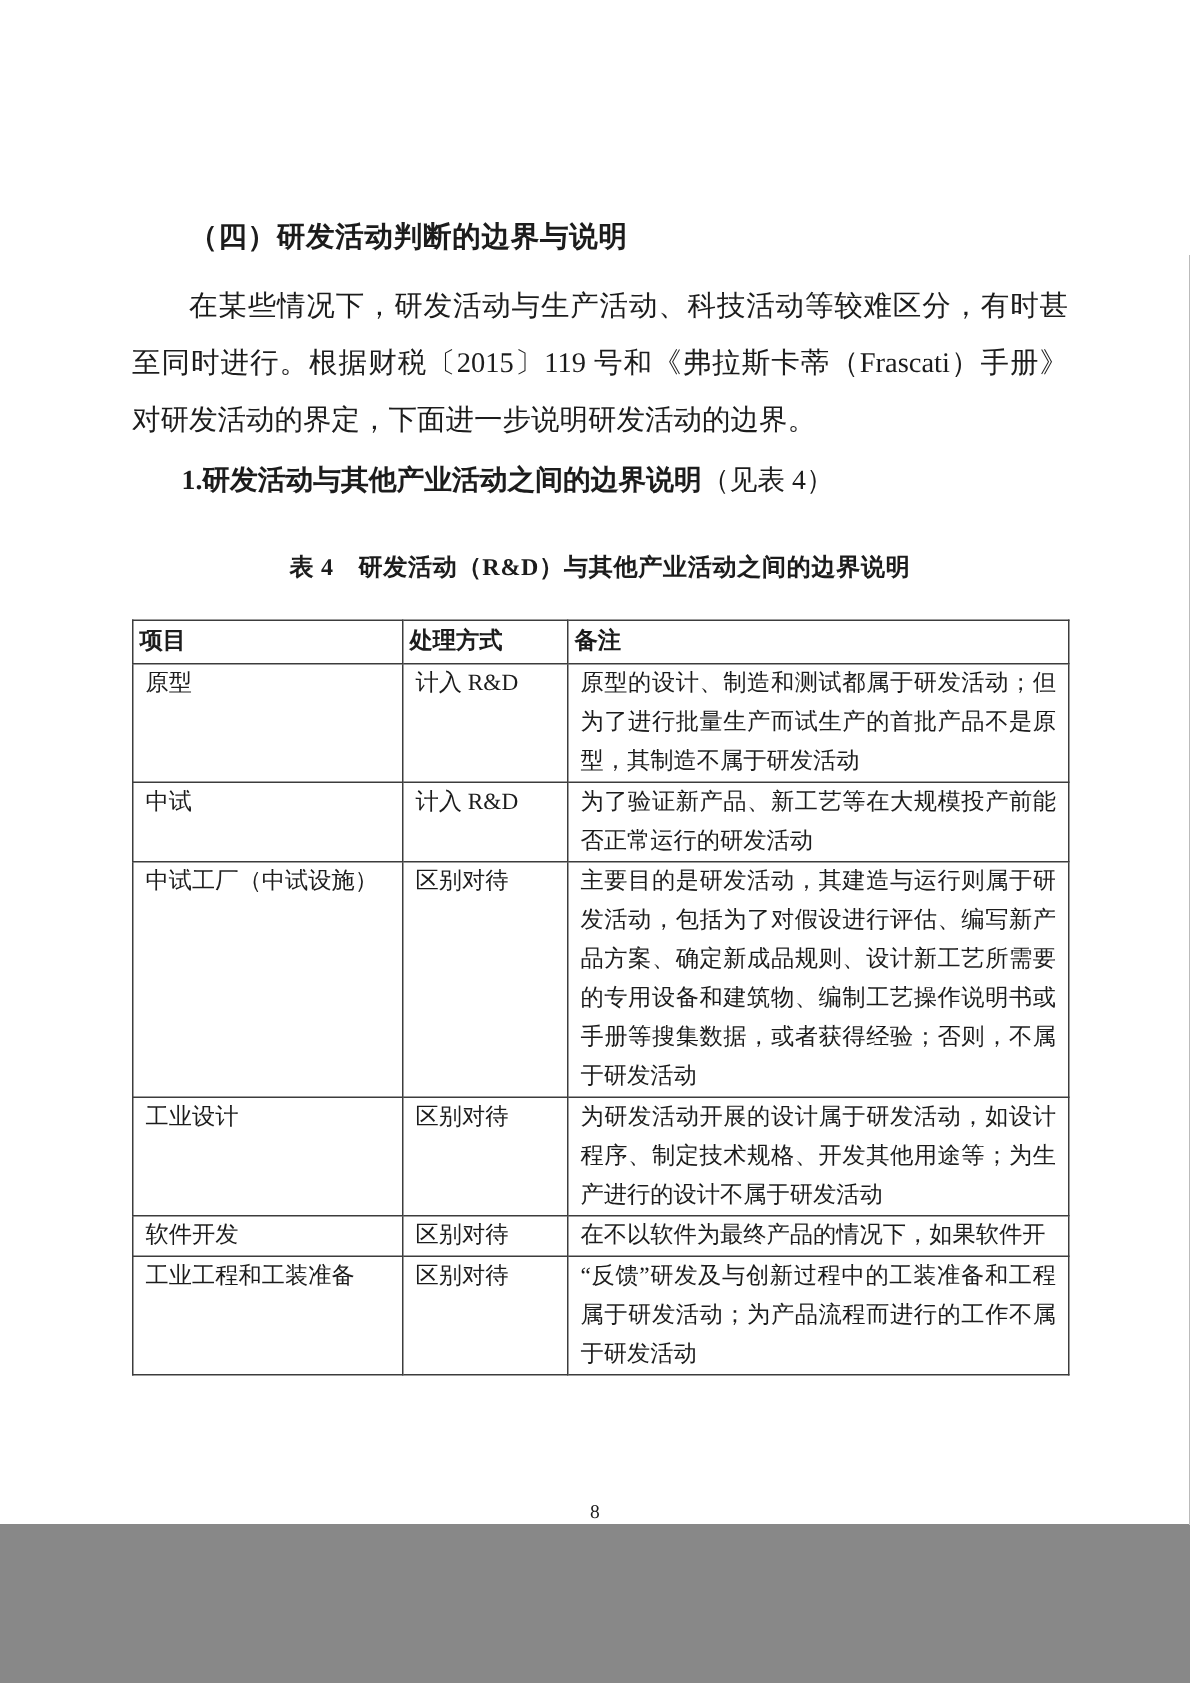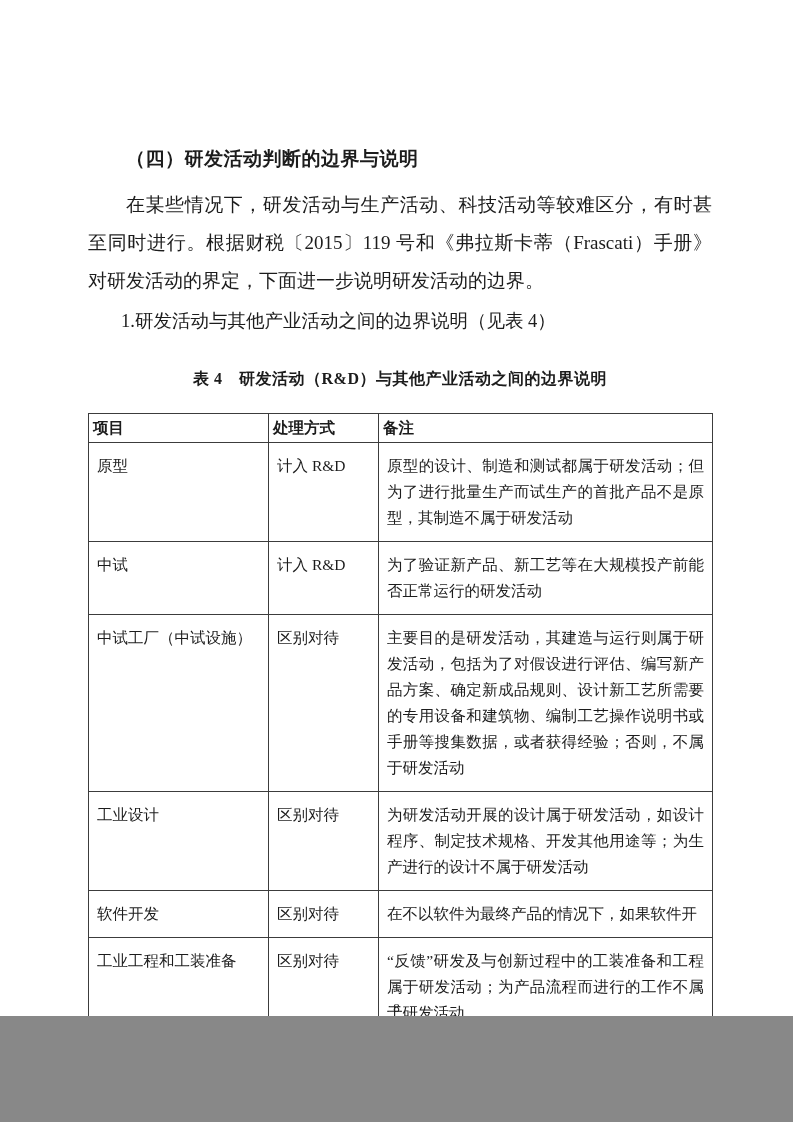--- a/index.html
+++ b/index.html
@@ -33,41 +33,41 @@
     line-height: 38px;
     text-align: justify;
     text-indent: 2em;
   }
   .subheading {
     margin: 8px 0 0 0;
     font-size: 18.5px;
     line-height: 26px;
     text-indent: 33px;
   }
-  .subheading .bold { font-weight: normal; }
+  .subheading .bold { font-weight: bold; }
   .table-title {
     margin: 32px 0 0 0;
     font-size: 16px;
     line-height: 26px;
     font-weight: bold;
     text-align: center;
     letter-spacing: 0.5px;
   }
   table.boundary {
     margin-top: 21px;
     width: 624px;
     border-collapse: collapse;
     table-layout: fixed;
   }
   table.boundary th, table.boundary td {
     border: 1px solid #3c3c3c;
     font-size: 15.5px;
     line-height: 26px;
     vertical-align: top;
-    padding: 10px 8px;
+    padding: 0 8px;
     word-break: break-all;
   }
   table.boundary th {
     font-weight: bold;
     text-align: left;
     padding: 1px 4px;
   }
   td.c1, td.c2 { text-align: left; }
   td.c3 { text-align: justify; }
   col.col-item { width: 180px; }

